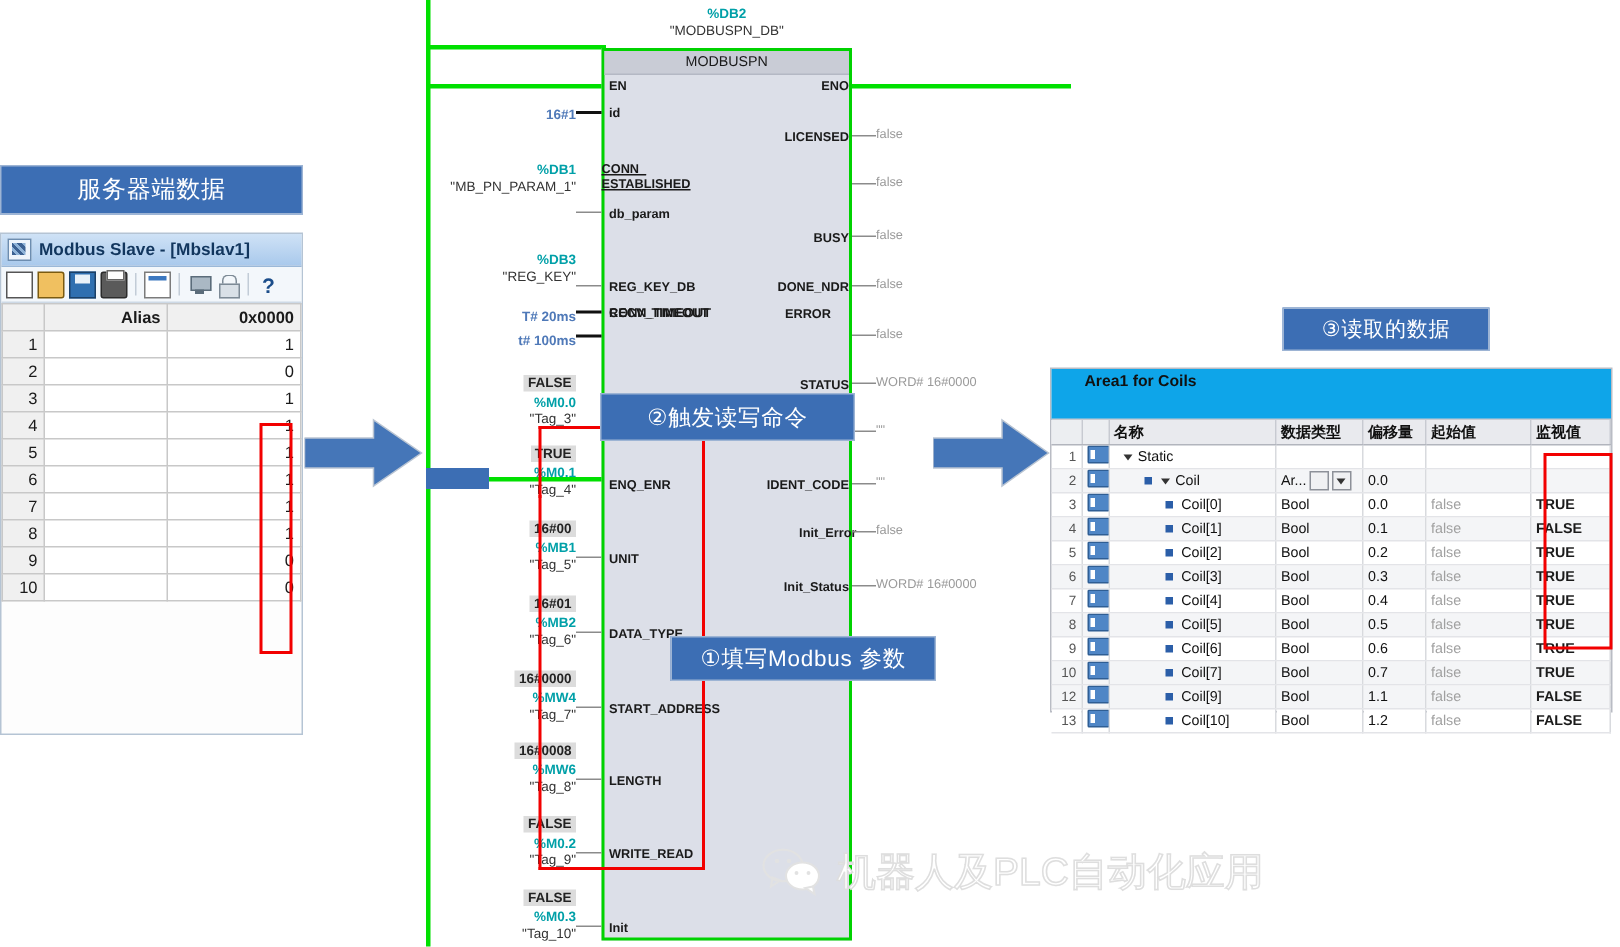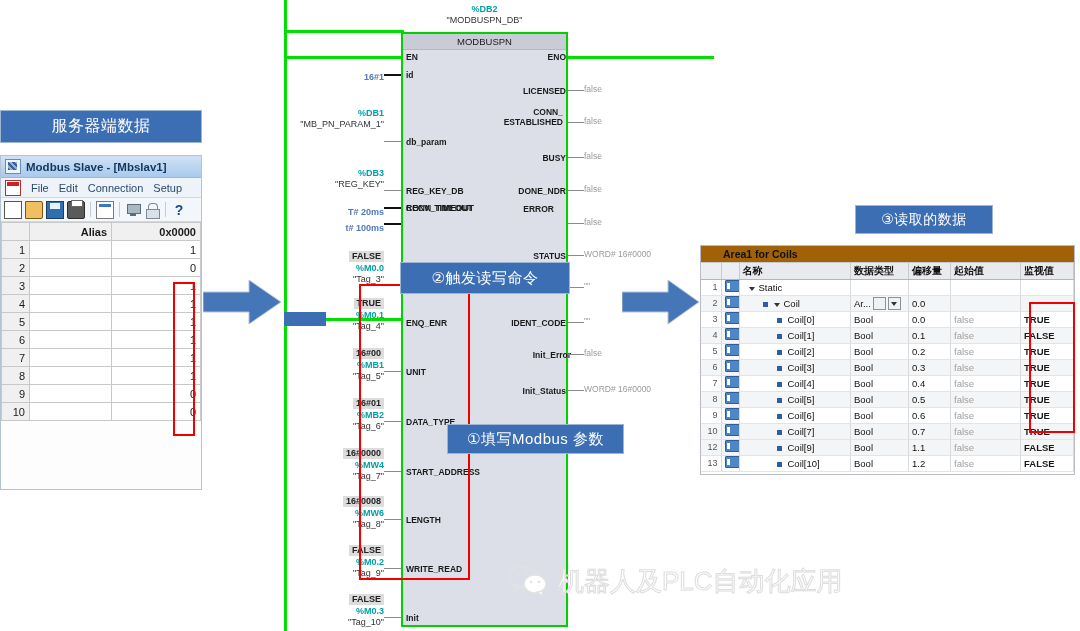--- a/index.html
+++ b/index.html
@@ -87,39 +87,39 @@
     height:15px;background:#c9ccd6;border-bottom:1px solid #b4b8c4;
     font-size:9.5px;font-weight:400;color:#1a1a1a;text-align:center;line-height:15px;
   }
   .db-head{position:absolute;text-align:center;width:167px;left:117px;}
   .db-head .d1{font-size:9px;font-weight:700;color:#00a0a8;line-height:11px;}
   .db-head .d2{font-size:9px;color:#333;line-height:11px;}
 
   .pin{position:absolute;font-size:8.5px;font-weight:700;color:#1a1a1a;white-space:nowrap;}
   .pin.in{left:122px;text-align:left;}
   .pin.out{right:3px;text-align:right;}
-  .pin.two{line-height:9.5px;text-align:right;}
+  .pin.two{line-height:9.5px;text-decoration:underline;}
 
   .lstub{position:absolute;height:1px;background:#8b8b8b;}
   .lstub.thick{height:2px;background:#111;}
   .rstub{position:absolute;height:1px;background:#8b8b8b;}
 
   .opnd{position:absolute;text-align:right;width:100px;}
   .opnd .v{display:inline-block;background:#dcdcdc;color:#222;font-size:9px;font-weight:700;padding:0 3px;line-height:11px;}
   .opnd .a{font-size:9px;font-weight:700;color:#00a0a8;line-height:11px;}
   .opnd .t{font-size:9px;color:#333;line-height:11px;}
   .opnd .blu{font-size:9px;color:#4f79b8;line-height:11px;font-weight:600;}
 
   .oval{position:absolute;font-size:8.5px;color:#9a9a9a;white-space:nowrap;}
   .redrect{position:absolute;border:2px solid #f20000;box-sizing:border-box;}
 
   
   #right-banner{left:855px;top:205px;width:138px;height:29px;font-size:14px;}
   #tia{left:700px;top:245px;width:375px;height:230px;background:#ffffff;border:1px solid #b9bcc4;box-sizing:border-box;}
-  #tia-title{height:17px;background:#a16207;border-bottom:1px solid #c7cad1;font-size:10.5px;font-weight:700;color:#111;line-height:17px;padding-left:22px;box-sizing:border-box;}
+  #tia-title{height:34px;background:#0ea5e9;border-bottom:1px solid #c7cad1;font-size:10.5px;font-weight:700;color:#111;line-height:17px;padding-left:22px;box-sizing:border-box;}
   #tia-table{width:100%;border-collapse:collapse;table-layout:fixed;}
   #tia-table th{
     background:#e9eaee;border-right:1px solid #c7cad1;border-bottom:1px solid #b2b5bd;
     font-size:10px;font-weight:700;color:#111;height:16px;padding:0 3px;text-align:left;box-sizing:border-box;margin-left:32px;
   }
   #tia-table td{
     border-right:1px solid #d8dade;border-bottom:1px solid #e3e4e8;
     font-size:9.5px;color:#111;height:16px;padding:0 3px;box-sizing:border-box;white-space:nowrap;overflow:hidden;
   }
   #tia-table tr.r-odd td{background:#ffffff;}
@@ -149,27 +149,20 @@
 <body>
 
 <div class="abs callout" id="left-banner">
   <span>服务器端数据</span>
 </div>
 
 <div class="abs" id="mbslave-window">
   <div id="mbslave-titlebar">
     <span class="app-ico"></span>
     <span class="ttl">Modbus Slave - [Mbslav1]</span>
-  </div>
-  <div id="mbslave-menubar">
-    <span class="doc-ico"></span>
-    <span class="mi">File</span>
-    <span class="mi">Edit</span>
-    <span class="mi">Connection</span>
-    <span class="mi">Setup</span>
   </div>
   <div id="mbslave-toolbar">
     <span class="tb tb-new"></span>
     <span class="tb tb-open"></span>
     <span class="tb tb-save"></span>
     <span class="tb tb-print"></span>
     <span class="tb-sep"></span>
     <span class="tb tb-doc"></span>
     <span class="tb-sep"></span>
     <span class="tb tb-conn"></span>

